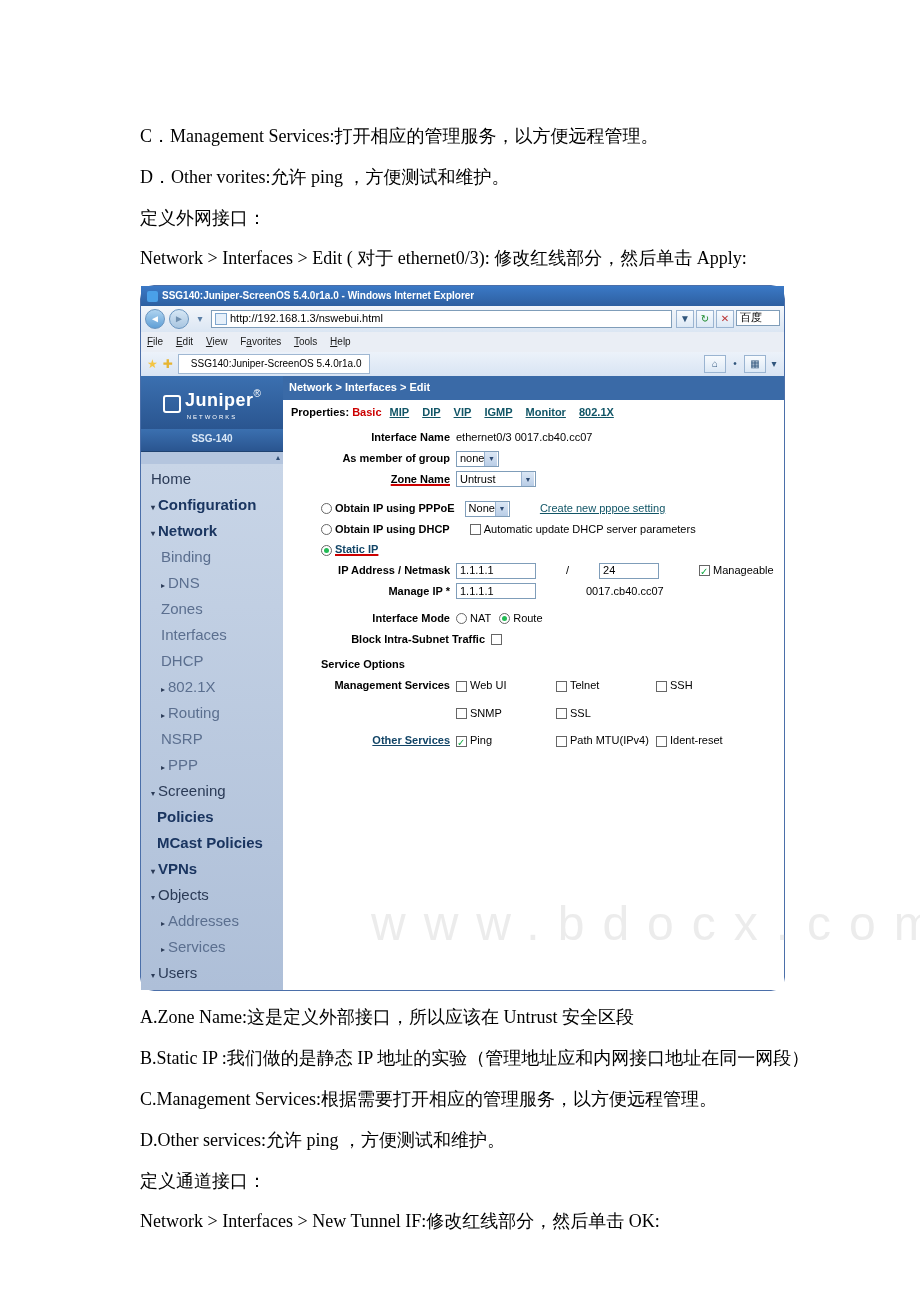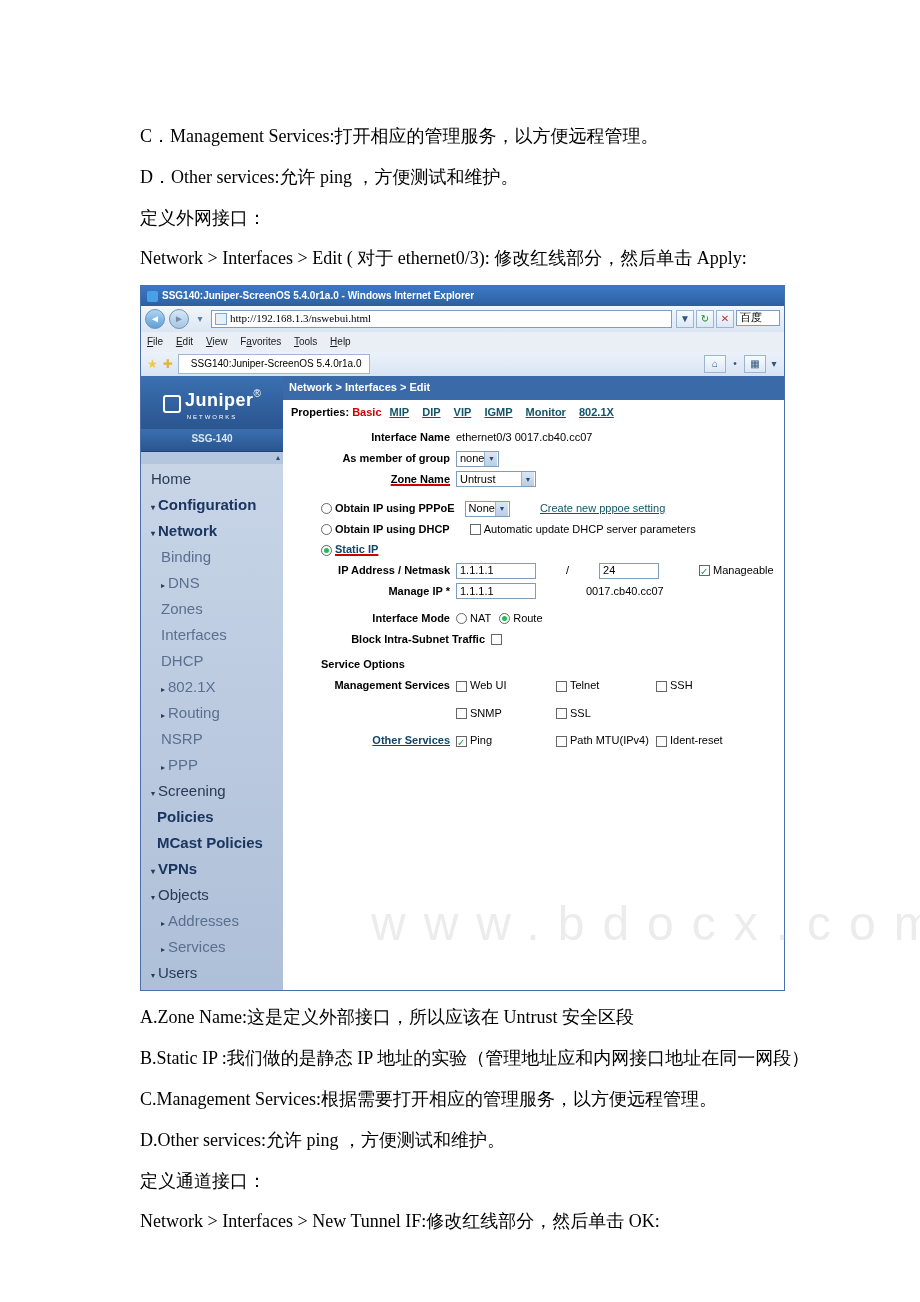--- a/index.html
+++ b/index.html
@@ -57,21 +57,20 @@
   }
   .addr-input {
     flex: 1;
     background: #fff;
     border: 1px solid #7f9db9;
     height: 18px;
     display: flex;
     align-items: center;
     padding: 0 3px;
     gap: 3px;
-    font-family: Liberation Serif, serif;
   }
   .addr-input .page-icon {
     width: 12px; height: 12px; background: #e6f0fa; border: 1px solid #7fa7cf;
   }
   .addr-input span { font-size: 11px; }
   .addr-right { display: flex; gap: 2px; }
   .sq-btn {
     width: 18px; height: 18px; border: 1px solid #9ab4d1;
     background: linear-gradient(#f8fbfe,#dce8f5);
     display: flex; align-items: center; justify-content: center;
@@ -164,25 +163,25 @@
     position:absolute; left:230px; top:600px;
     font-size:48px; color:rgba(180,180,180,0.25);
     letter-spacing:18px; font-family:Arial,sans-serif;
     font-weight:normal; pointer-events:none;
   }
 </style>
 </head>
 <body>
 
 <p class="para">C．Management Services:打开相应的管理服务，以方便远程管理。</p>
-<p class="para">D．Other services:允许 ping ，方便测试和维护。</p>
+<p class="para">D．Other vorites:允许 ping ，方便测试和维护。</p>
 <p class="para">定义外网接口：</p>
 <p class="para">Network &gt; Interfaces &gt; Edit ( 对于 ethernet0/3): 修改红线部分，然后单击 Apply:</p>
 
-<div class="browser" style="position:relative;">
+<div class="browser" style="position:relative;border-radius:14px;">
   <div class="titlebar">
     <span class="ie-icon"></span>
     <span>SSG140:Juniper-ScreenOS 5.4.0r1a.0 - Windows Internet Explorer</span>
   </div>
   <div class="addrbar">
     <div class="nav-btn">◄</div>
     <div class="nav-btn" style="background:linear-gradient(#d6e7f5,#a8c5e0);color:#6f8fae">►</div>
     <div class="nav-arrow-down">▾</div>
     <div class="addr-input">
       <span class="page-icon"></span>

